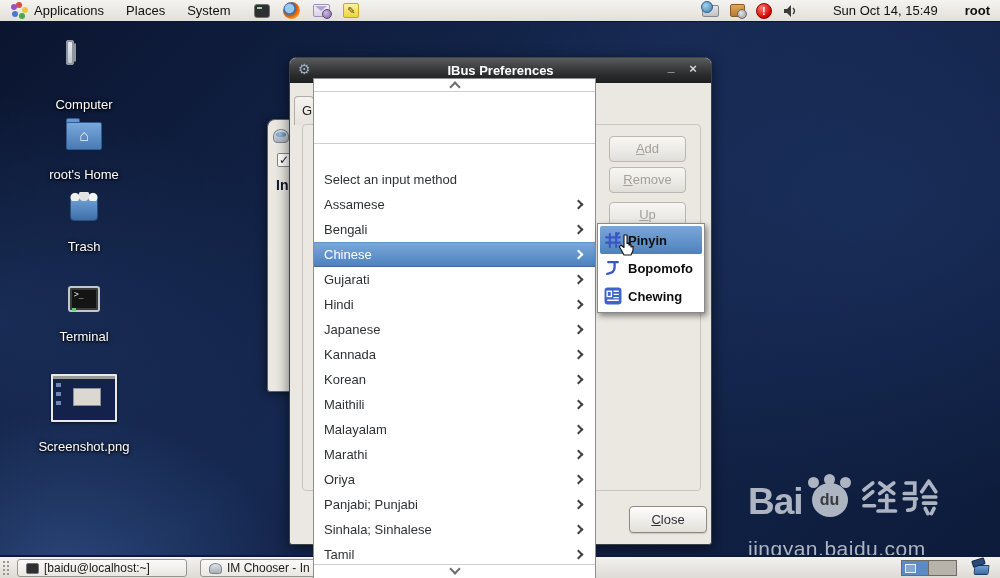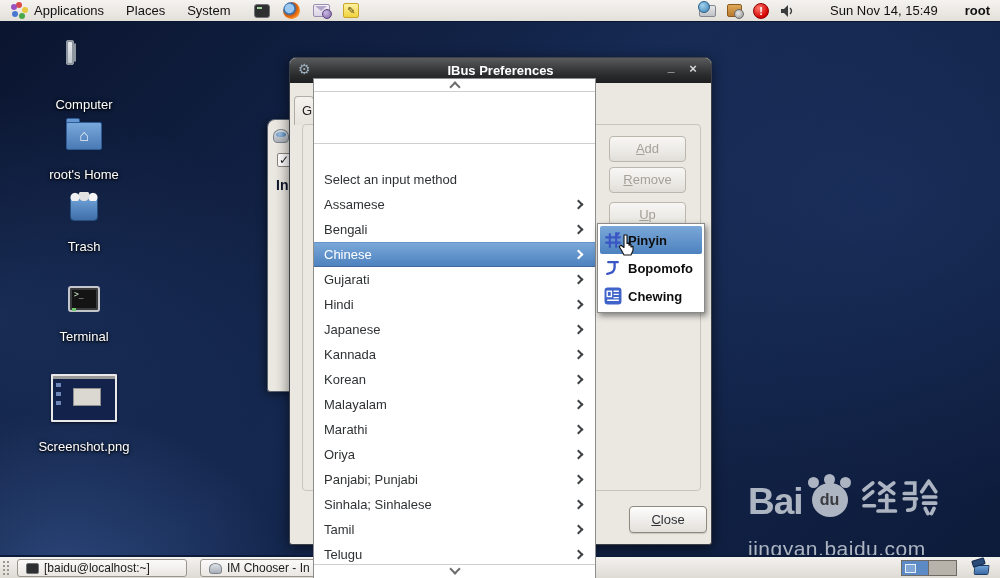--- a/index.html
+++ b/index.html
@@ -202,21 +202,21 @@
       </span>
 
     <span class="panel-right">
       <span class="ico-kbdglobe"></span>
       <span class="ico-package"></span>
       <span class="ico-alert">!</span>
       <svg width="15" height="14" viewBox="0 0 15 14">
         <polygon points="1,5 4,5 8,1 8,13 4,9 1,9" fill="#3a3b3c"></polygon>
         <path d="M10,4 Q13,7 10,10" stroke="#3a3b3c" stroke-width="1.4" fill="none"></path>
       </svg>
-      <span class="clock">Sun Nov 14, 15:49</span>
+      <span class="clock">Sun Oct 14, 15:49</span>
       <span class="user-label">root</span>
     </span>
   </div>
 
   <div class="desk-icon" style="top:44px">
     <span class="art-computer"><span class="mon"><span class="scr"></span></span><span class="kbd"></span></span>
     <span class="desk-label">Computer</span>
   </div>
   <div class="desk-icon" style="top:116px">
     <span class="art-home">
@@ -353,20 +353,24 @@
         <div class="menu-item">
           <span>Kannada</span>
           <span class="mi-arrow"></span>
         </div>
 
         <div class="menu-item">
           <span>Korean</span>
           <span class="mi-arrow"></span>
         </div>
 
+        <div class="menu-item">
+          <span>Maithili</span>
+          <span class="mi-arrow"></span>
+        </div>
 
         <div class="menu-item">
           <span>Malayalam</span>
           <span class="mi-arrow"></span>
         </div>
 
         <div class="menu-item">
           <span>Marathi</span>
           <span class="mi-arrow"></span>
         </div>

